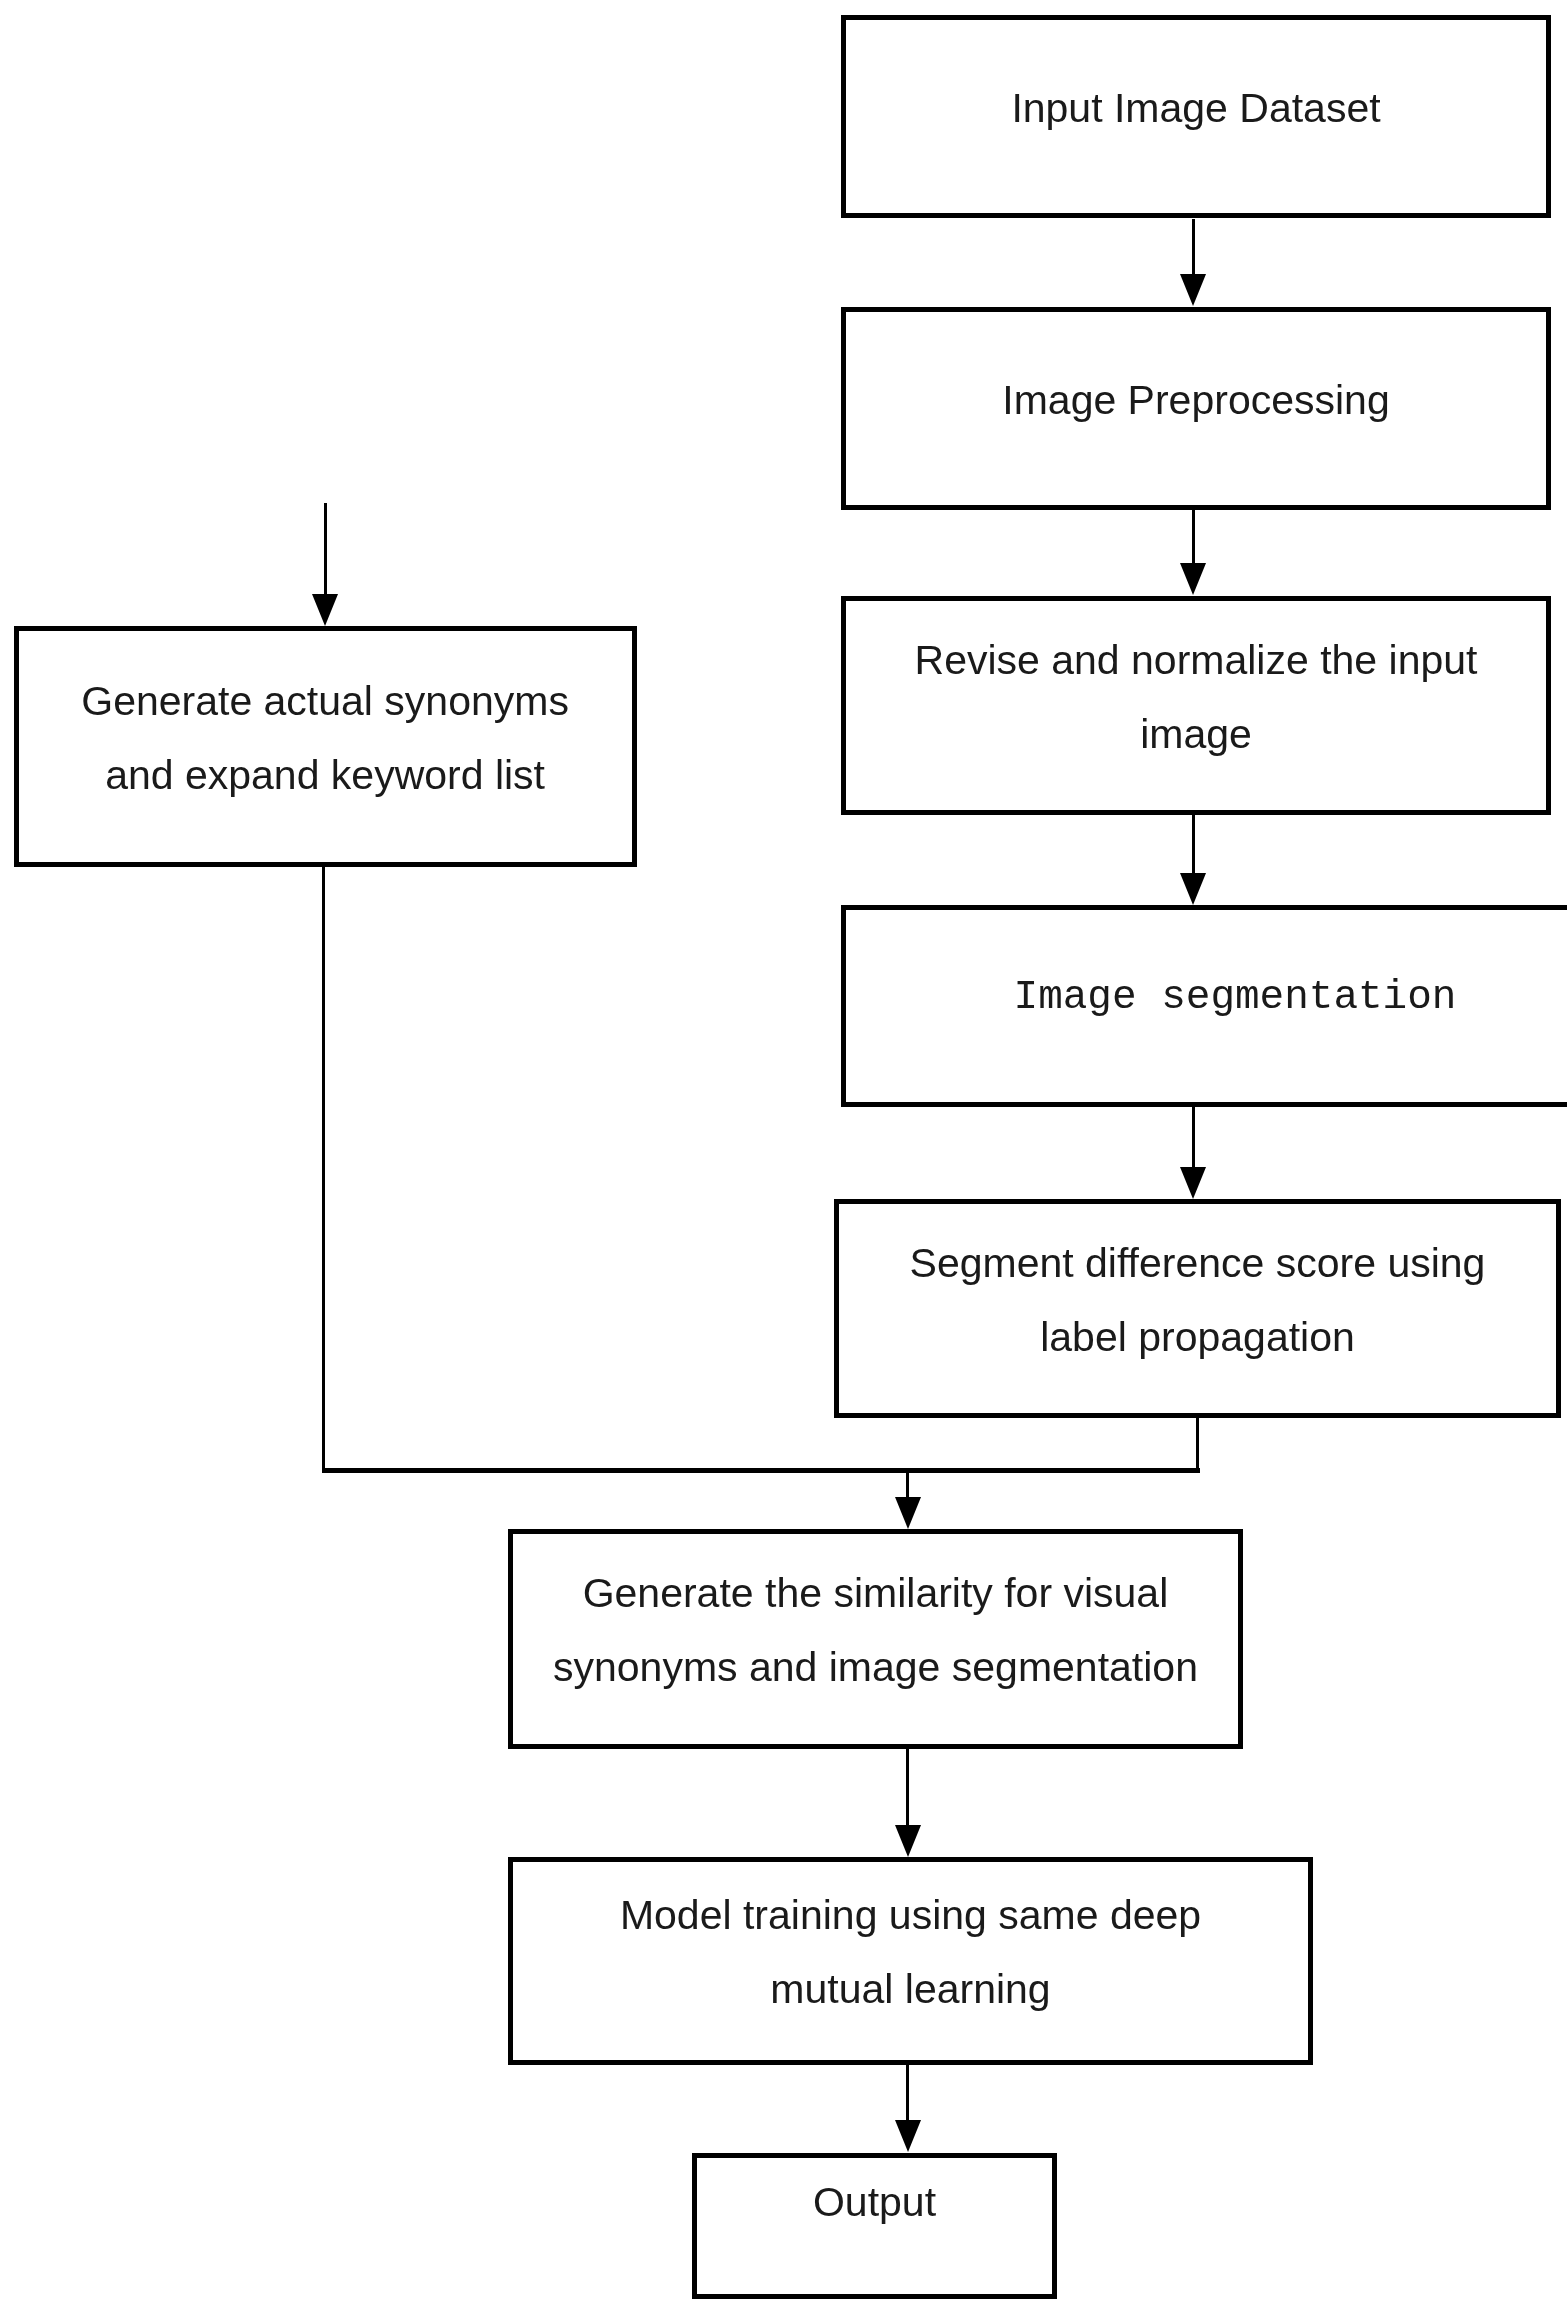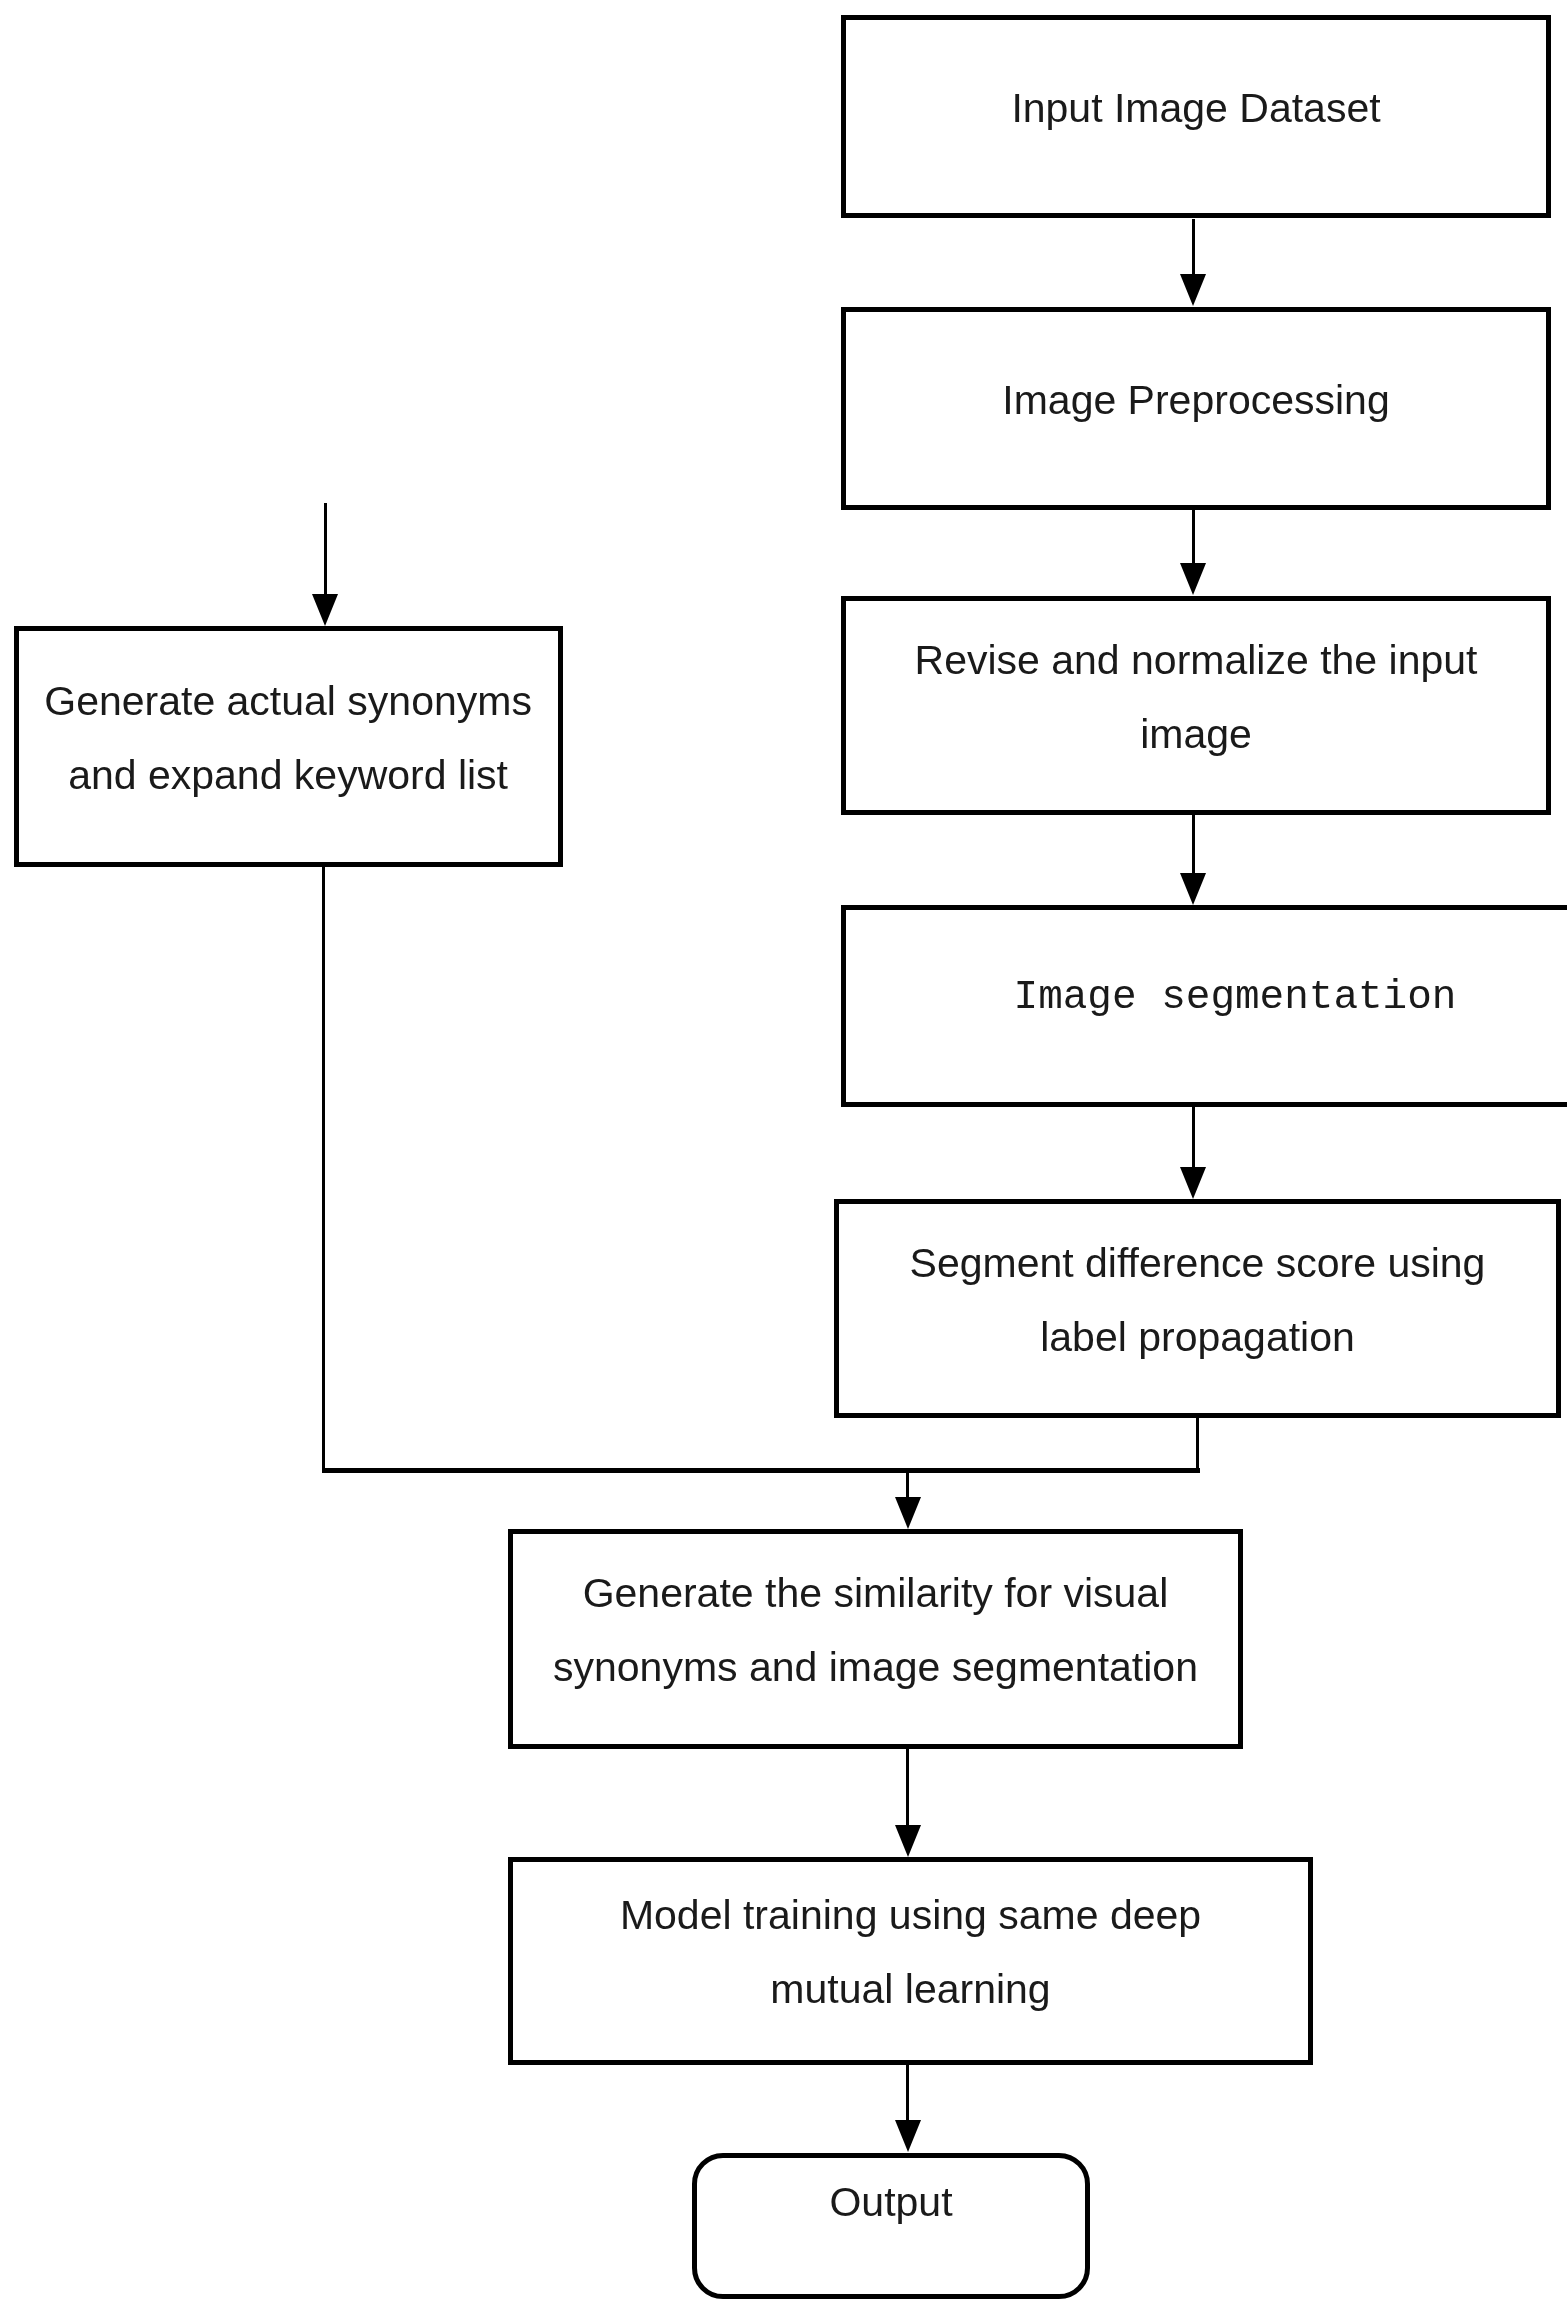--- a/index.html
+++ b/index.html
@@ -63,30 +63,30 @@
 
   <div class="node" style="left:841px; top:596px; width:710px; height:219px;">Revise and normalize the input
 image</div>
 
   <div class="node" style="left:841px; top:905px; width:788px; height:202px;font-family:Liberation Mono, monospace;">Image segmentation</div>
 
   <div class="node" style="left:834px; top:1199px; width:727px; height:219px;">Segment difference score using
 label propagation</div>
 
 
-  <div class="node" style="left:13.6px; top:626px; width:549px; height:241px;">Generate actual synonyms
+  <div class="node" style="left:13.6px; top:626px; width:623px; height:241px;">Generate actual synonyms
 and expand keyword list</div>
 
   <div class="node" style="left:508px; top:1529px; width:735px; height:220px;">Generate the similarity for visual
 synonyms and image segmentation</div>
 
   <div class="node" style="left:508px; top:1857px; width:805px; height:208px;">Model training using same deep
 mutual learning</div>
 
-  <div class="node shallow" style="left:692px; top:2153px; width:398px; height:146px;border-radius:31px;">Output</div>
+  <div class="node shallow" style="left:692px; top:2153px; width:365px; height:146px;">Output</div>
 
   <div class="stem" style="left:1192px; top:219px; height:58px;"></div>
   <div class="arrowhead" style="left:1180px; top:274px;"></div>
 
   <div class="stem" style="left:1192px; top:510px; height:55px;"></div>
   <div class="arrowhead" style="left:1180px; top:563px;"></div>
 
   <div class="stem" style="left:1192px; top:814px; height:60px;"></div>
   <div class="arrowhead" style="left:1180px; top:873px;"></div>
 

